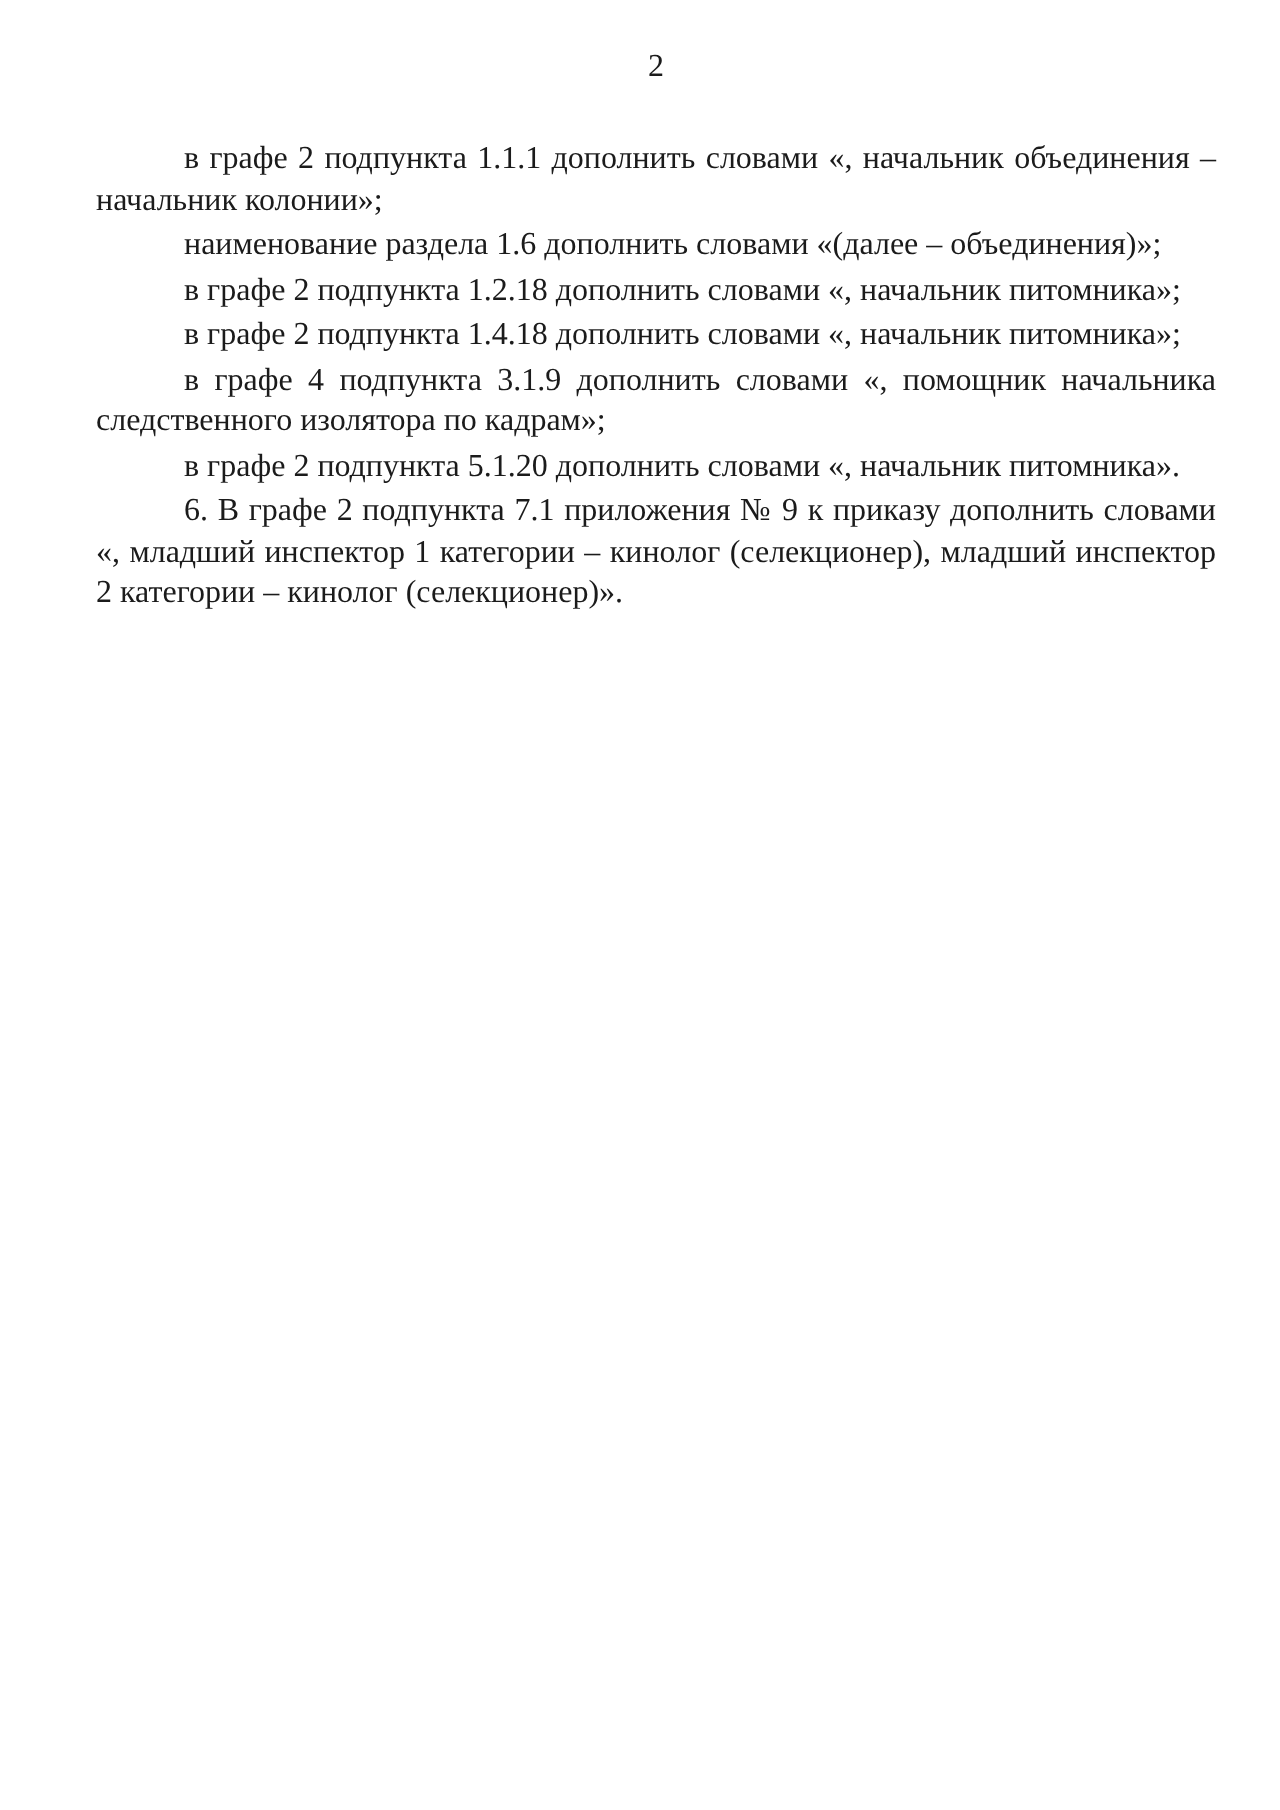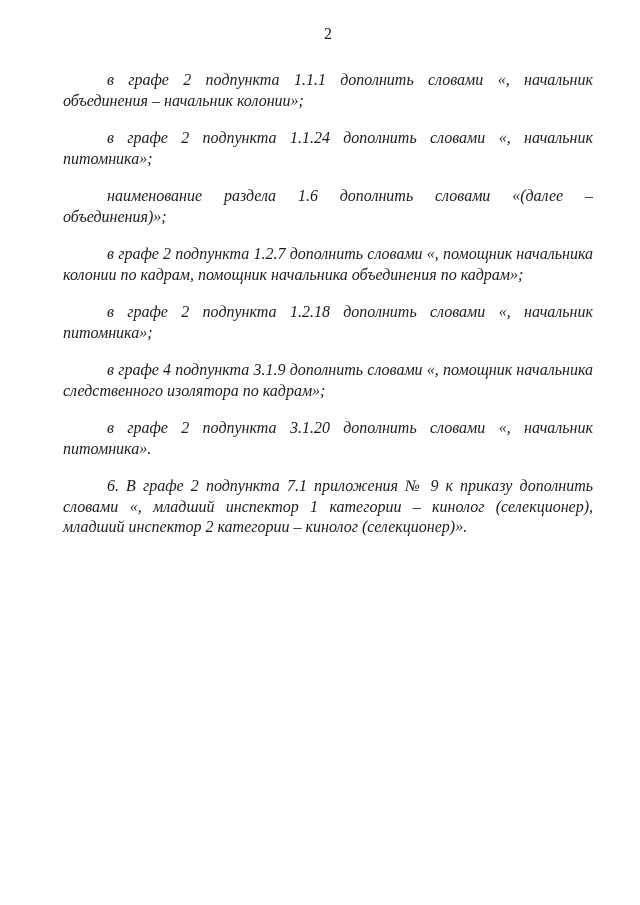--- a/index.html
+++ b/index.html
@@ -21,36 +21,34 @@
     padding: 24px 30px 0 46px;
     background: #ffffff;
   }
   .page-number {
     text-align: center;
     font-size: 16px;
     line-height: 20px;
     margin: 0 0 26px 0;
   }
   .body-text p {
-    margin: 17px;
+    margin: 2px;
     font-size: 16px;
     line-height: 20.5px;
     text-align: justify;
     text-indent: 44px;
-    font-style: italic;
   }
 </style>
 </head>
 <body>
 
 <div class="page">
   <div class="page-number">2</div>
   <div class="body-text">
     <p>в графе 2 подпункта 1.1.1 дополнить словами «, начальник объединения – начальник колонии»;</p>
-    <p>в графе 2 подпункта 1.1.24 дополнить словами «, начальник питомника»;</p>
     <p>наименование раздела 1.6 дополнить словами «(далее – объединения)»;</p>
-    <p>в графе 2 подпункта 1.2.7 дополнить словами «, помощник начальника колонии по кадрам, помощник начальника объединения по кадрам»;</p>
     <p>в графе 2 подпункта 1.2.18 дополнить словами «, начальник питомника»;</p>
+    <p>в графе 2 подпункта 1.4.18 дополнить словами «, начальник питомника»;</p>
     <p>в графе 4 подпункта 3.1.9 дополнить словами «, помощник начальника следственного изолятора по кадрам»;</p>
-    <p>в графе 2 подпункта 3.1.20 дополнить словами «, начальник питомника».</p>
+    <p>в графе 2 подпункта 5.1.20 дополнить словами «, начальник питомника».</p>
     <p>6. В графе 2 подпункта 7.1 приложения № 9 к приказу дополнить словами «, младший инспектор 1 категории – кинолог (селекционер), младший инспектор 2 категории – кинолог (селекционер)».</p>
   </div>
 </div>
 
 </body></html>

